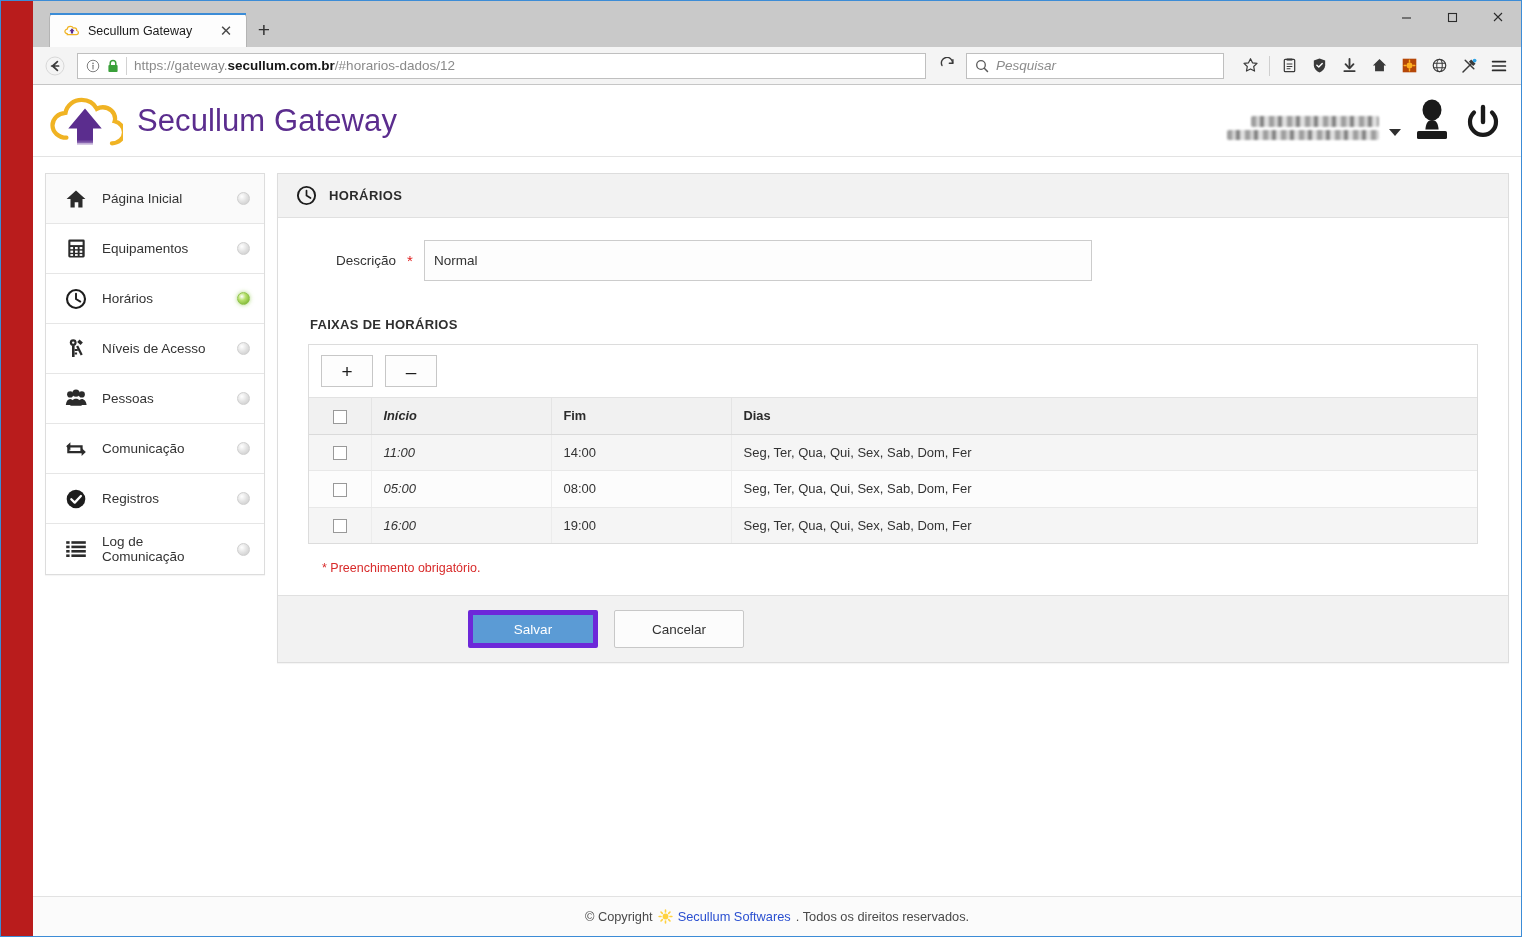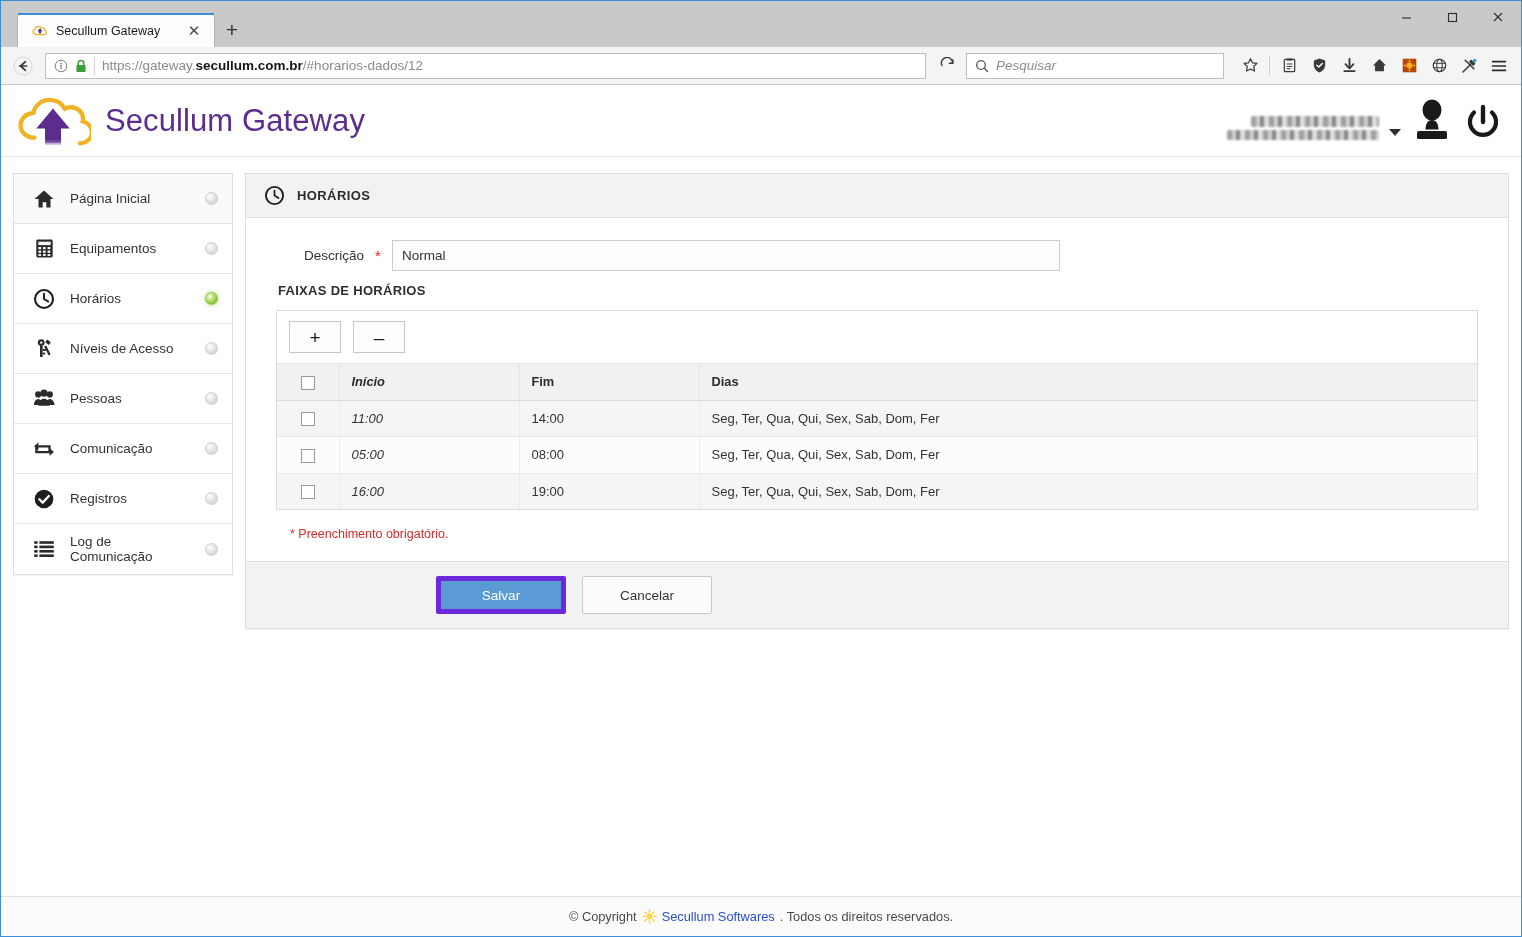--- a/index.html
+++ b/index.html
@@ -10,21 +10,22 @@
     overflow: hidden;
     font-family: "Liberation Sans", sans-serif;
     background: #ffffff;
   }
 
   
   .browser {
     width: 1522px; height: 937px;
     display: flex; flex-direction: column;
     border: 1px solid #3c8cd6;
-    background: #fef9c3;
+    background: #b91c1c;
+    padding-left: 32px;
   }
 
   .titlebar {
     height: 46px; min-height: 46px;
     background: #c9c9c9;
     display: flex; align-items: flex-end;
     position: relative;
   }
   .tabstrip { display: flex; align-items: flex-end; padding-left: 16px; height: 46px; }
 
@@ -180,27 +181,27 @@
     display: flex; align-items: center; gap: 12px;
     padding: 0 18px;
   }
   .panel-title .pt-ico { width: 21px; height: 21px; color: #222; }
   .panel-title .pt-text {
     font-size: 13px; font-weight: bold; color: #2b2b2b; letter-spacing: .4px;
   }
 
   .panel-body { padding: 22px 30px 20px 30px; background:#fff;}
 
-  .field-row { display: flex; align-items: center; gap: 0; margin-bottom: 12px; }
+  .field-row { display: flex; align-items: center; gap: 0; margin-bottom: 36px; }
   .field-label {
     width: 88px; text-align: right; font-size: 13.5px; color: #333; flex:none;
   }
   .req-star { width: 28px; text-align: center; color: #e02020; font-size: 15px; flex:none; line-height:1;}
   .field-input {
-    flex: 1 1 auto; height: 31px; border: 1px solid #cccccc;
+    flex: 1 1 auto; height: 41px; border: 1px solid #cccccc;
     background: #fdfdfd; padding: 0 9px;
     font-size: 13.5px; color: #333; font-family: "Liberation Sans", sans-serif;
     outline: none; max-width: 668px;
   }
 
   .section-title {
     font-size: 13px; font-weight: bold; color: #2f2f2f;
     letter-spacing: .3px; margin: 0 0 12px 2px;
   }
 

